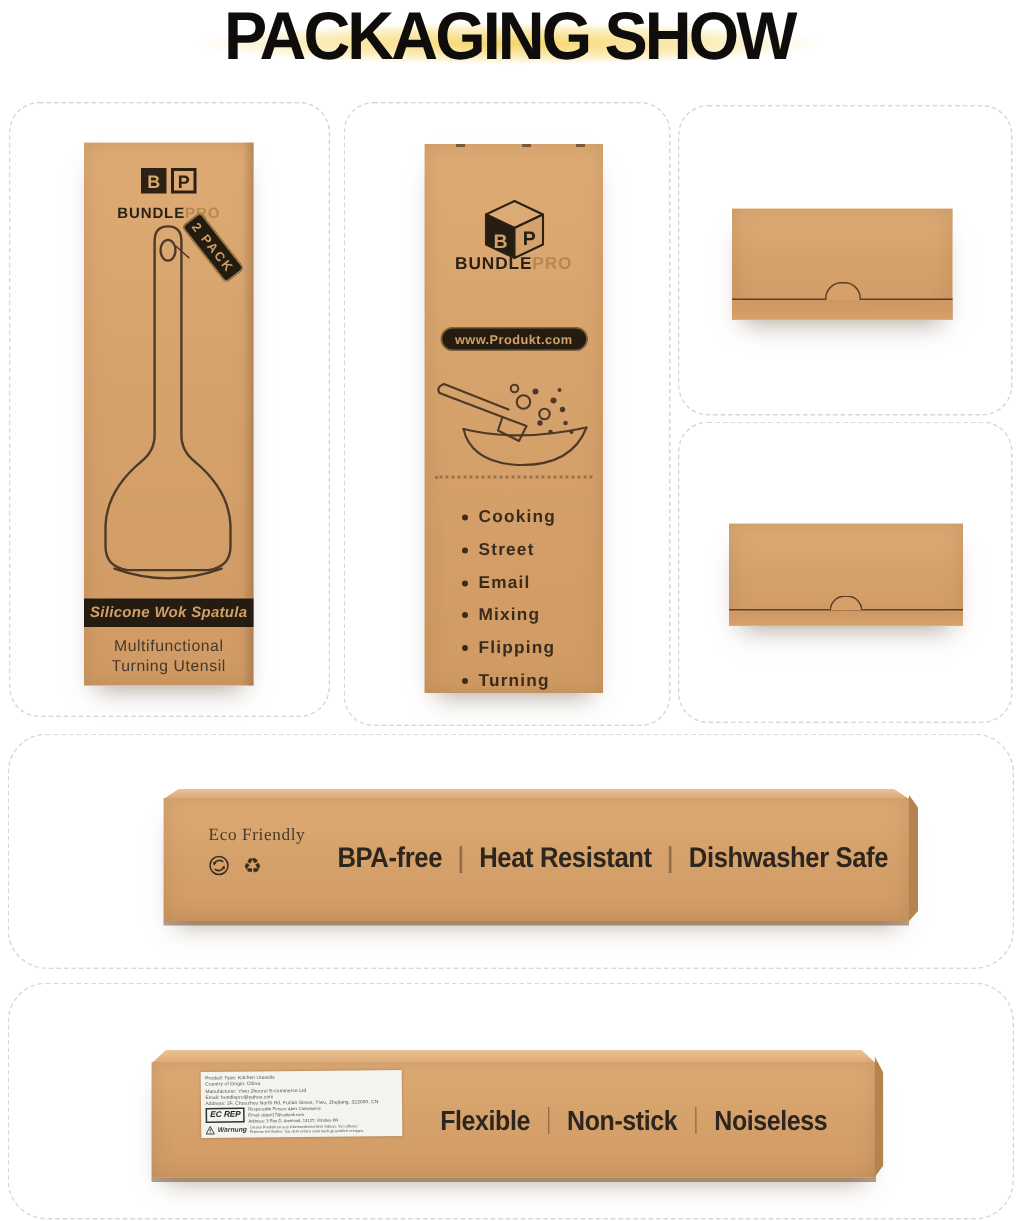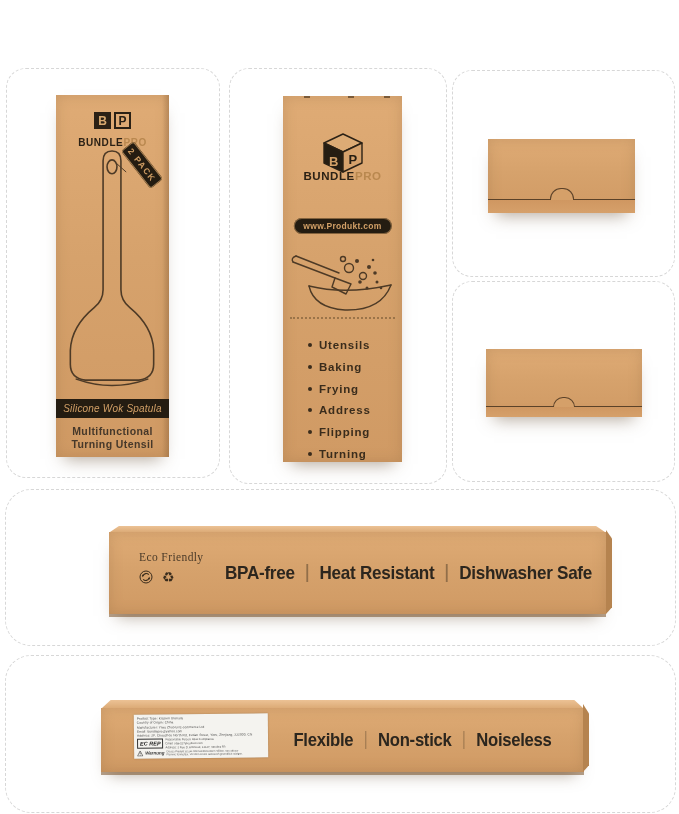--- a/index.html
+++ b/index.html
@@ -51,23 +51,23 @@
   .spat{position:absolute;left:0;top:50px;width:113px;height:250px;}
   .tag{
     position:absolute;left:62px;top:62px;width:48px;height:16px;
     background:#241c11;border-radius:3px;transform:rotate(52deg);
     display:flex;align-items:center;justify-content:center;
     color:#cf9d63;font-size:8.5px;font-weight:bold;letter-spacing:1.5px;
     box-shadow:inset 0 0 0 1px rgba(207,157,99,.75);
   }
   .band{position:absolute;left:0;right:0;top:304px;height:19px;background:#241c11;
     display:flex;align-items:center;justify-content:center;}
-  .band span{color:#d2a067;font-size:10px;font-weight:normal;font-style:italic;letter-spacing:.2px;}
+  .band span{color:#d2a067;font-size:10px;font-weight:bold;font-style:italic;letter-spacing:.2px;}
   .sub{position:absolute;top:330px;left:0;width:100%;text-align:center;
-    font-size:10.5px;font-weight:bold;color:#46382a;letter-spacing:.4px;line-height:13px;}
+    font-size:10.5px;font-weight:normal;color:#46382a;letter-spacing:.4px;line-height:13px;}
 
   
   .box-back{position:absolute;left:53px;top:27px;width:119px;height:366px;}
   .tick{position:absolute;top:0;width:6px;height:2px;background:#7a5a38;}
   .cube{position:absolute;top:36px;left:50%;transform:translateX(-50%);width:46px;height:42px;}
   .pill{
     position:absolute;top:122px;left:50%;transform:translateX(-50%);
     background:#241c11;color:#d2a067;font-size:8.5px;font-weight:bold;
     padding:3px 10px;border-radius:9px;white-space:nowrap;letter-spacing:.3px;
     box-shadow:inset 0 0 0 1px rgba(207,157,99,.55);
@@ -88,21 +88,21 @@
   #p-box1 .flap{height:13px;}
   #p-box2 .flap{height:10px;}
   .notch{position:absolute;left:50%;transform:translateX(-50%);
     border:1.5px solid rgba(60,42,24,.8);border-bottom:none;background:#d5a069;}
   #p-box1 .notch{bottom:13px;width:22px;height:11px;border-radius:11px 11px 0 0;}
   #p-box2 .notch{bottom:10px;width:20px;height:9px;border-radius:10px 10px 0 0;}
 
   
   .lbox{position:absolute;}
   #p-side1 .lbox{left:103px;top:42px;width:497px;height:82px;}
-  #p-side2 .lbox{left:95px;top:52px;width:483px;height:64px;}
+  #p-side2 .lbox{left:95px;top:52px;width:483px;height:77px;}
   .topface{position:absolute;left:1px;right:1px;background:linear-gradient(180deg,#ecc295,#dcab77);
     clip-path:polygon(0 100%,1.8% 0,98.2% 0,100% 100%);}
   #p-side1 .topface{top:-6px;height:6px;}
   #p-side2 .topface{top:-8px;height:8px;}
   .sideface{position:absolute;width:6px;background:#b5834f;}
   #p-side1 .sideface{right:-6px;top:-2px;bottom:0;clip-path:polygon(0 0,100% 10%,100% 92%,0 100%);}
   #p-side2 .sideface{right:-5px;top:-4px;bottom:0;clip-path:polygon(0 0,100% 14%,100% 90%,0 100%);}
   .bottom-edge{position:absolute;left:0;right:0;bottom:-3px;height:3px;background:rgba(120,80,40,.55);}
 
   .eco{position:absolute;left:30px;top:19px;color:#4a3a28;}
@@ -130,20 +130,24 @@
   .eclines div{font-size:2.8px;line-height:3.6px;white-space:nowrap;}
   .warnrow{display:flex;align-items:flex-start;gap:2px;margin-top:1px;}
   .wname{font-size:4.5px;font-style:italic;font-weight:bold;color:#333;line-height:5px;}
   .wtext{font-size:2.6px;line-height:3.1px;width:78px;color:#555;}
 </style>
 </head>
 <body>
 
 <div class="stage">
 
+  <div class="title-wrap">
+    <div class="title-glow"></div>
+    <h1 class="page-title">PACKAGING SHOW</h1>
+  </div>
 
   <section class="panel" id="p-front">
     <div class="box-front kraft">
       <div class="side-strip"></div>
       <div class="flatlogo">
         <span class="sq b">B</span>
         <span class="sq p">P</span>
       </div>
       <div class="bname"><span>BUNDLE</span><span class="lt">PRO</span></div>
 
@@ -210,33 +214,33 @@
           <circle cx="94" cy="42" r="1.3"></circle>
           <circle cx="80" cy="42" r="1.5"></circle>
         </g>
       </svg>
 
       <div class="dots"></div>
 
       <div class="feats">
         <div class="feat-row">
             <span class="dot"></span>
-            <span class="txt">Utensils</span>
-          </div>
-        <div class="feat-row">
-            <span class="dot"></span>
-            <span class="txt">Baking</span>
-          </div>
-        <div class="feat-row">
-            <span class="dot"></span>
-            <span class="txt">Frying</span>
-          </div>
-        <div class="feat-row">
-            <span class="dot"></span>
-            <span class="txt">Address</span>
+            <span class="txt">Cooking</span>
+          </div>
+        <div class="feat-row">
+            <span class="dot"></span>
+            <span class="txt">Street</span>
+          </div>
+        <div class="feat-row">
+            <span class="dot"></span>
+            <span class="txt">Email</span>
+          </div>
+        <div class="feat-row">
+            <span class="dot"></span>
+            <span class="txt">Mixing</span>
           </div>
         <div class="feat-row">
             <span class="dot"></span>
             <span class="txt">Flipping</span>
           </div>
         <div class="feat-row">
             <span class="dot"></span>
             <span class="txt">Turning</span>
           </div>
       </div>

